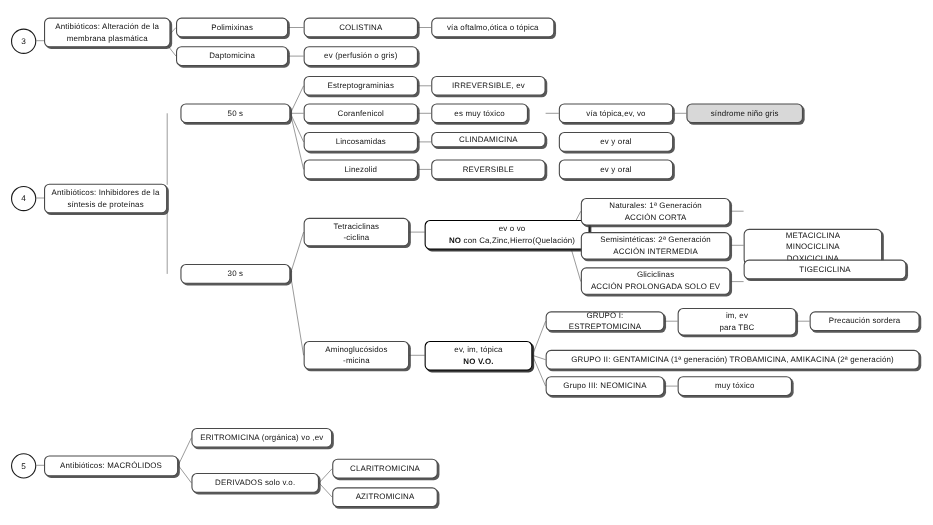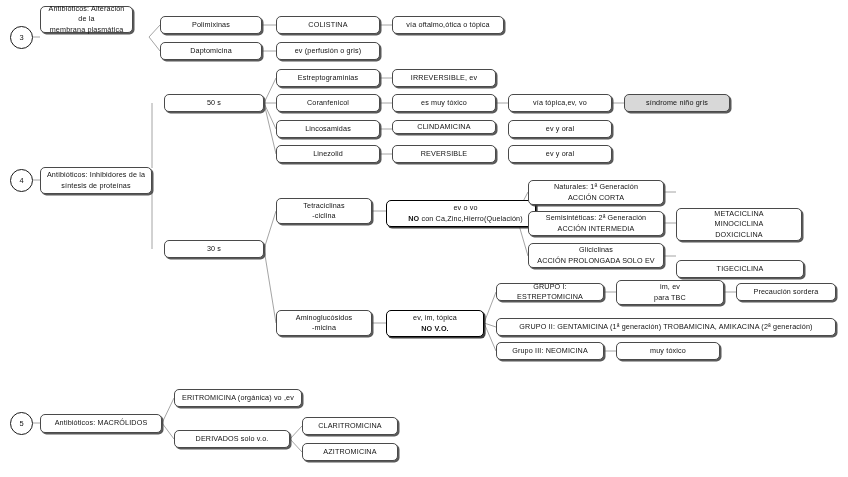--- a/index.html
+++ b/index.html
@@ -89,21 +89,21 @@
 
     <line x1="33" y1="423" x2="40" y2="423"></line>
     <path d="M162 423 L174 398"></path>
     <path d="M162 423 L174 439"></path>
     <path d="M290 439 L302 426"></path>
     <path d="M290 439 L302 452"></path>
   </svg>
 
   <div class="circle" style="left:10px;top:26px;width:23px;height:23px;">3</div>
 
-  <div class="node" style="left:40px;top:6px;width:93px;height:27px;">
+  <div class="node" style="left:40px;top:16px;width:115px;height:27px;">
     <span class="lines">
       <span class="l">Antibióticos: Alteración de la</span>
       <span class="l">membrana plasmática</span>
     </span>
   </div>
 
   <div class="node" style="left:160px;top:16px;width:102px;height:18px;">Polimixinas</div>
   <div class="node" style="left:276px;top:16px;width:104px;height:18px;">COLISTINA</div>
   <div class="node" style="left:392px;top:16px;width:112px;height:18px;">vía oftalmo,ótica o tópica</div>
 
@@ -119,21 +119,21 @@
     </span>
   </div>
 
   <div class="node" style="left:164px;top:94px;width:100px;height:18px;">50 s</div>
   <div class="node" style="left:164px;top:240px;width:100px;height:18px;">30 s</div>
 
   <div class="node" style="left:276px;top:69px;width:104px;height:18px;">Estreptograminias</div>
   <div class="node" style="left:392px;top:69px;width:104px;height:18px;">IRREVERSIBLE, ev</div>
 
   <div class="node" style="left:276px;top:94px;width:104px;height:18px;">Coranfenicol</div>
-  <div class="node" style="left:392px;top:94px;width:104px;height:18px;">es muy tóxico</div>
+  <div class="node" style="left:392px;top:94px;width:88px;height:18px;">es muy tóxico</div>
   <div class="node" style="left:508px;top:94px;width:104px;height:18px;">vía tópica,ev, vo</div>
   <div class="node gray" style="left:624px;top:94px;width:106px;height:18px;">síndrome niño gris</div>
 
   <div class="node" style="left:276px;top:120px;width:104px;height:18px;">Lincosamidas</div>
   <div class="node" style="left:392px;top:120px;width:104px;height:14px;">CLINDAMICINA</div>
   <div class="node" style="left:508px;top:120px;width:104px;height:18px;">ev y oral</div>
 
   <div class="node" style="left:276px;top:145px;width:104px;height:18px;">Linezolid</div>
   <div class="node" style="left:392px;top:145px;width:104px;height:18px;">REVERSIBLE</div>
   <div class="node" style="left:508px;top:145px;width:104px;height:18px;">ev y oral</div>
@@ -172,21 +172,21 @@
       <span class="l">DOXICICLINA</span>
     </span>
   </div>
 
   <div class="node" style="left:528px;top:243px;width:136px;height:25px;">
     <span class="lines">
       <span class="l">Gliciclinas</span>
       <span class="l">ACCIÓN PROLONGADA SOLO EV</span>
     </span>
   </div>
-  <div class="node" style="left:676px;top:260px;width:128px;height:18px;">TIGECICLINA</div>
+  <div class="node" style="left:676px;top:236px;width:148px;height:18px;">TIGECICLINA</div>
 
   <div class="node" style="left:276px;top:310px;width:96px;height:26px;">
     <span class="lines">
       <span class="l">Aminoglucósidos</span>
       <span class="l">-micina</span>
     </span>
   </div>
 
   <div class="node thick" style="left:386px;top:310px;width:98px;height:27px;">
     <span class="lines">

